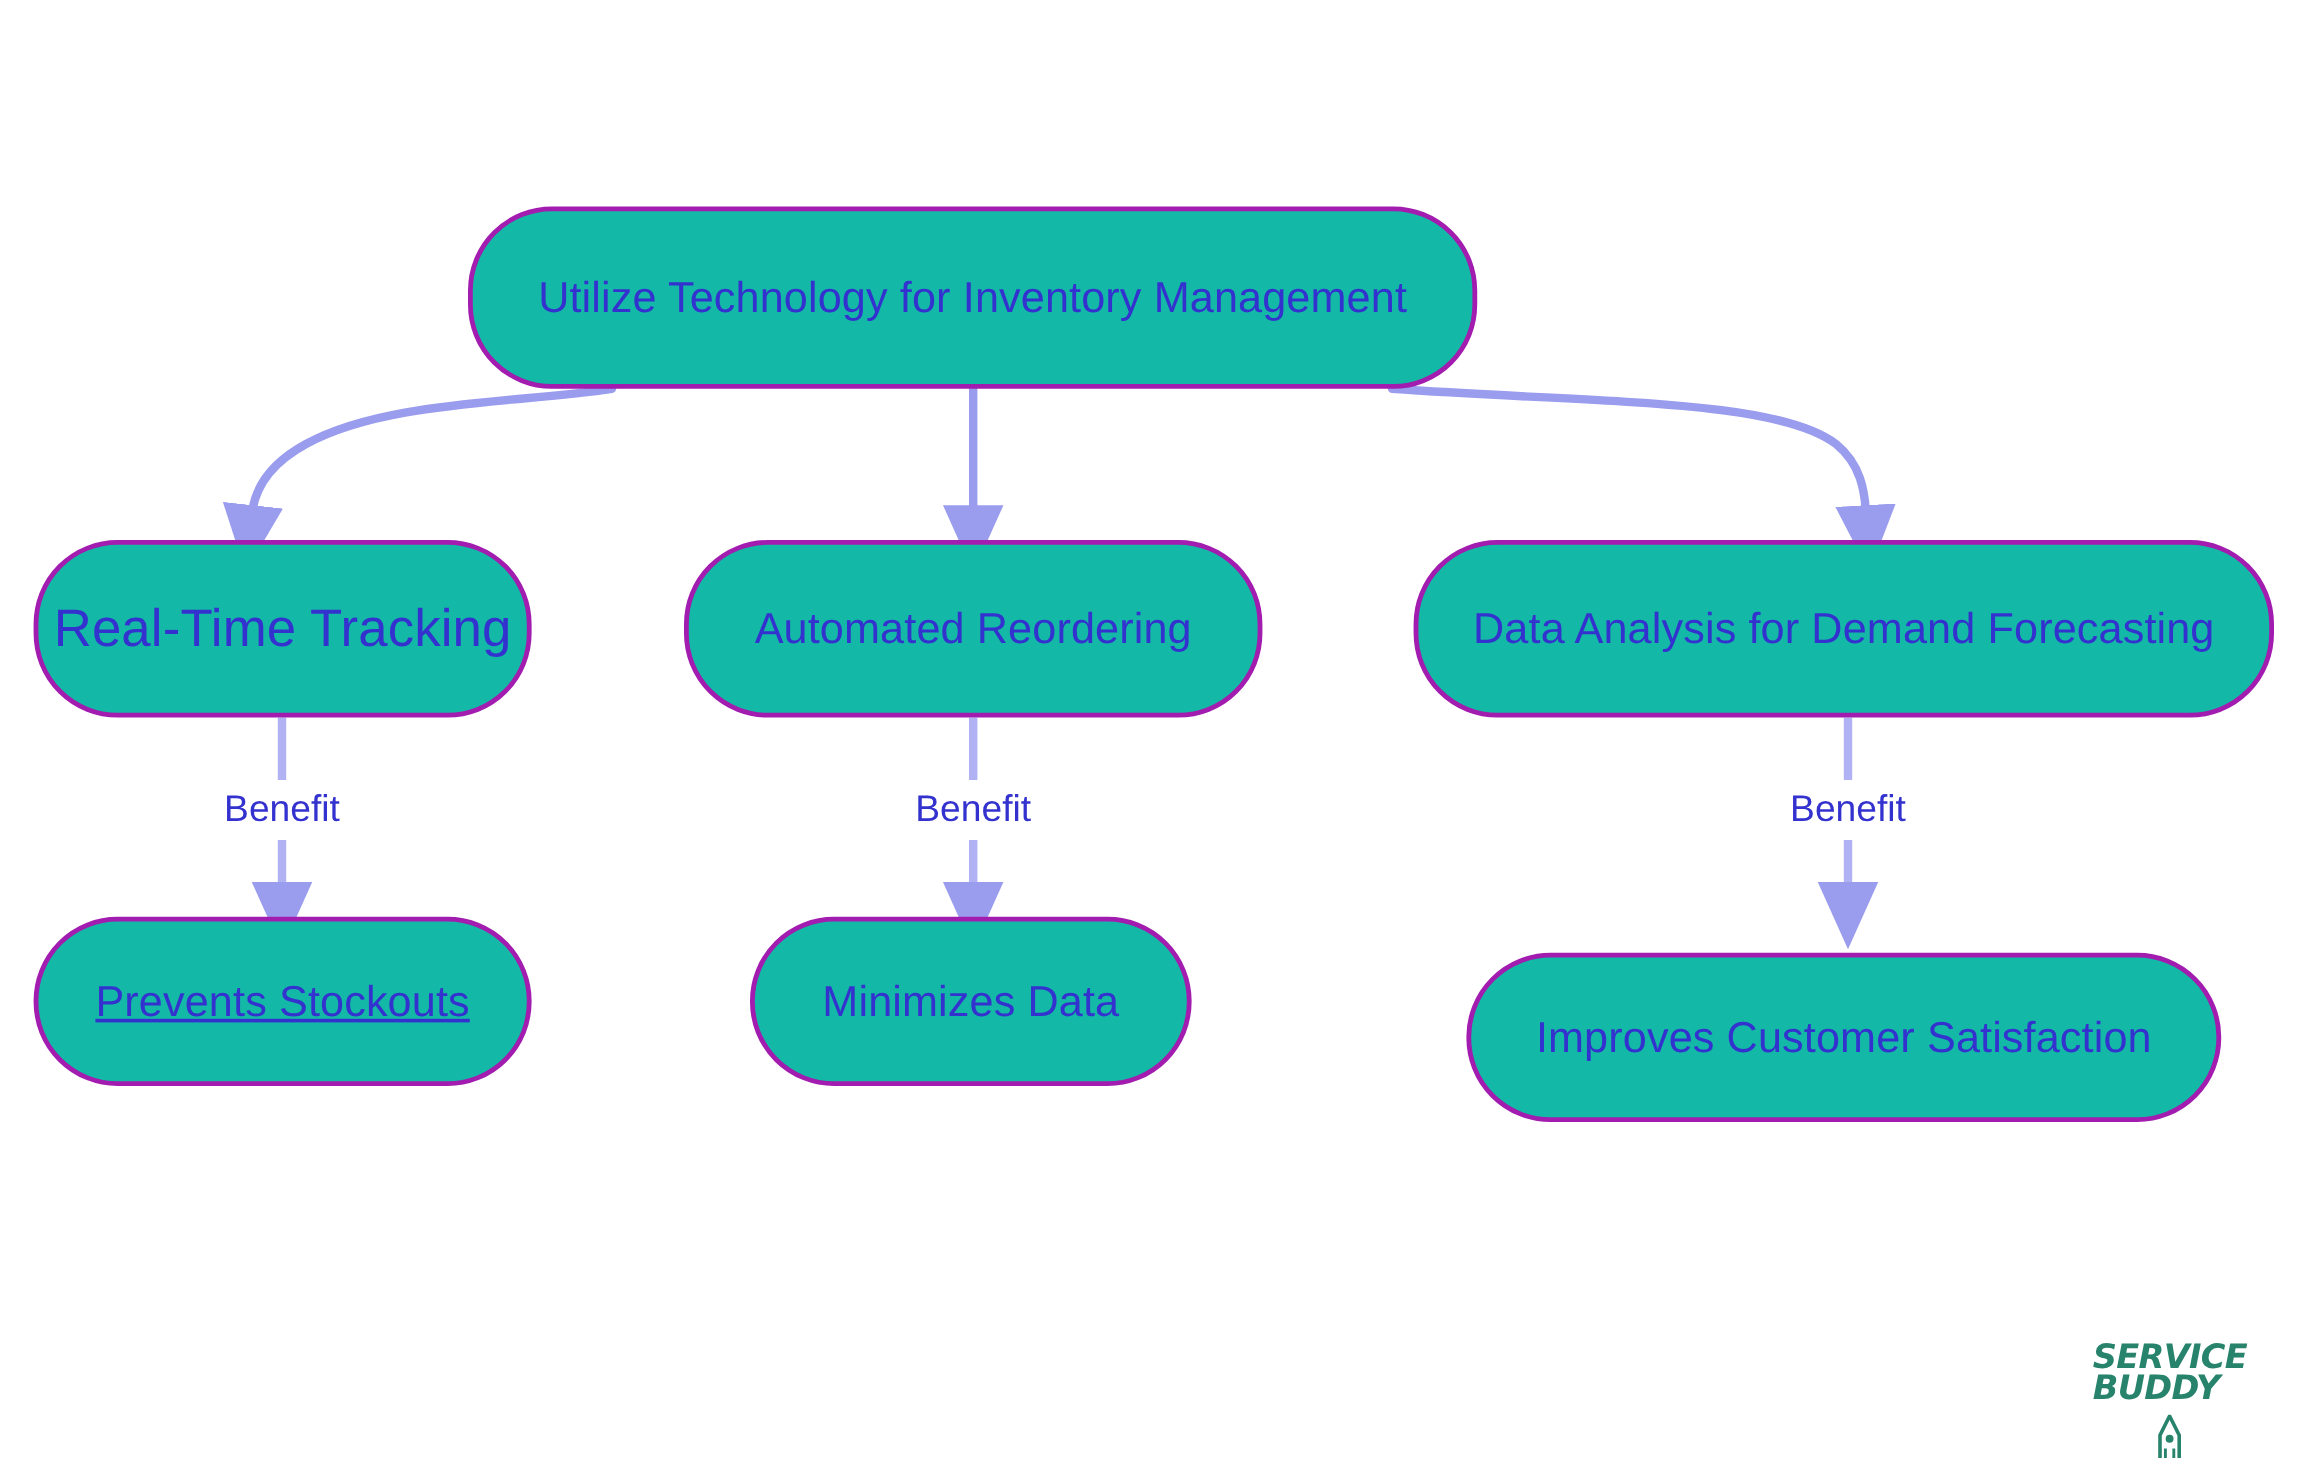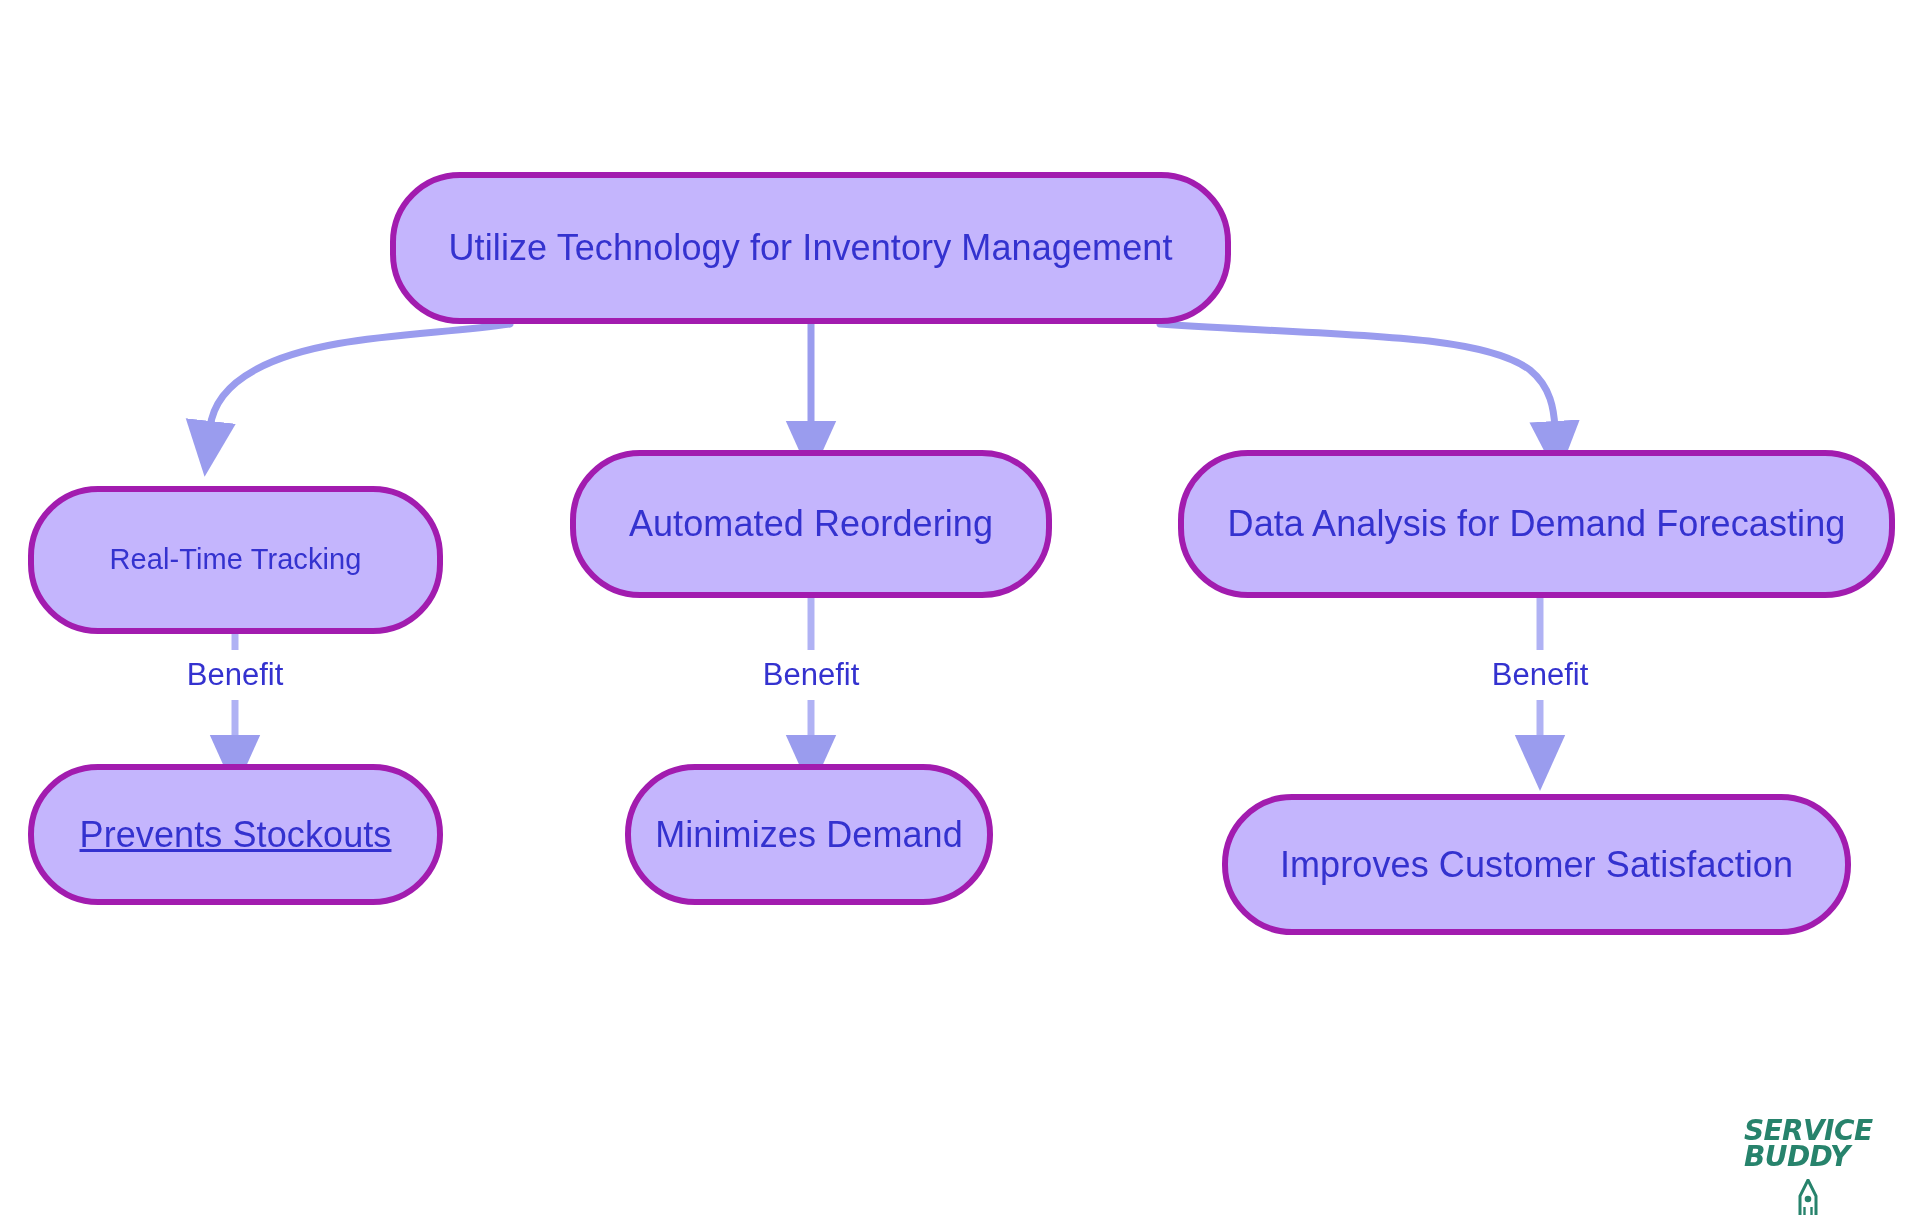--- a/index.html
+++ b/index.html
@@ -25,22 +25,22 @@
     position: absolute;
     left: 0;
     top: 0;
     width: 1920px;
     height: 1215px;
     pointer-events: none;
   }
   .node {
     position: absolute;
     box-sizing: border-box;
-    background: #c4b5fd;
-    border: 6px solid #a21caf;
+    background: #14b8a6;
+    border: 4px solid #a21caf;
     border-radius: 70px;
     display: flex;
     align-items: center;
     justify-content: center;
     color: #3432cf;
     text-align: center;
     line-height: 1.15;
     letter-spacing: 0.1px;
     white-space: nowrap;
   }
@@ -64,22 +64,21 @@
     top: 172px;
     width: 841px;
     height: 152px;
     font-size: 36px;
   }
   #node-tracking {
     left: 28px;
     top: 450px;
     width: 415px;
     height: 148px;
-    font-size: 29px;
-    margin-top: 36px;
+    font-size: 44px;
   }
   #node-reordering {
     left: 570px;
     top: 450px;
     width: 482px;
     height: 148px;
     font-size: 36px;
   }
   #node-forecasting {
     left: 1178px;
@@ -179,21 +178,21 @@
 
   <div class="node" id="node-forecasting">
     <span class="node-label">Data Analysis for Demand Forecasting</span>
   </div>
 
   <div class="node" id="node-stockouts">
     <span class="node-label">Prevents Stockouts</span>
   </div>
 
   <div class="node" id="node-costs">
-    <span class="node-label">Minimizes Demand</span>
+    <span class="node-label">Minimizes Data</span>
   </div>
 
   <div class="node" id="node-satisfaction">
     <span class="node-label">Improves Customer Satisfaction</span>
   </div>
 
   <div class="edge-label" style="left:235px; top:674px;">Benefit</div>
 
   <div class="edge-label" style="left:811px; top:674px;">Benefit</div>
 

